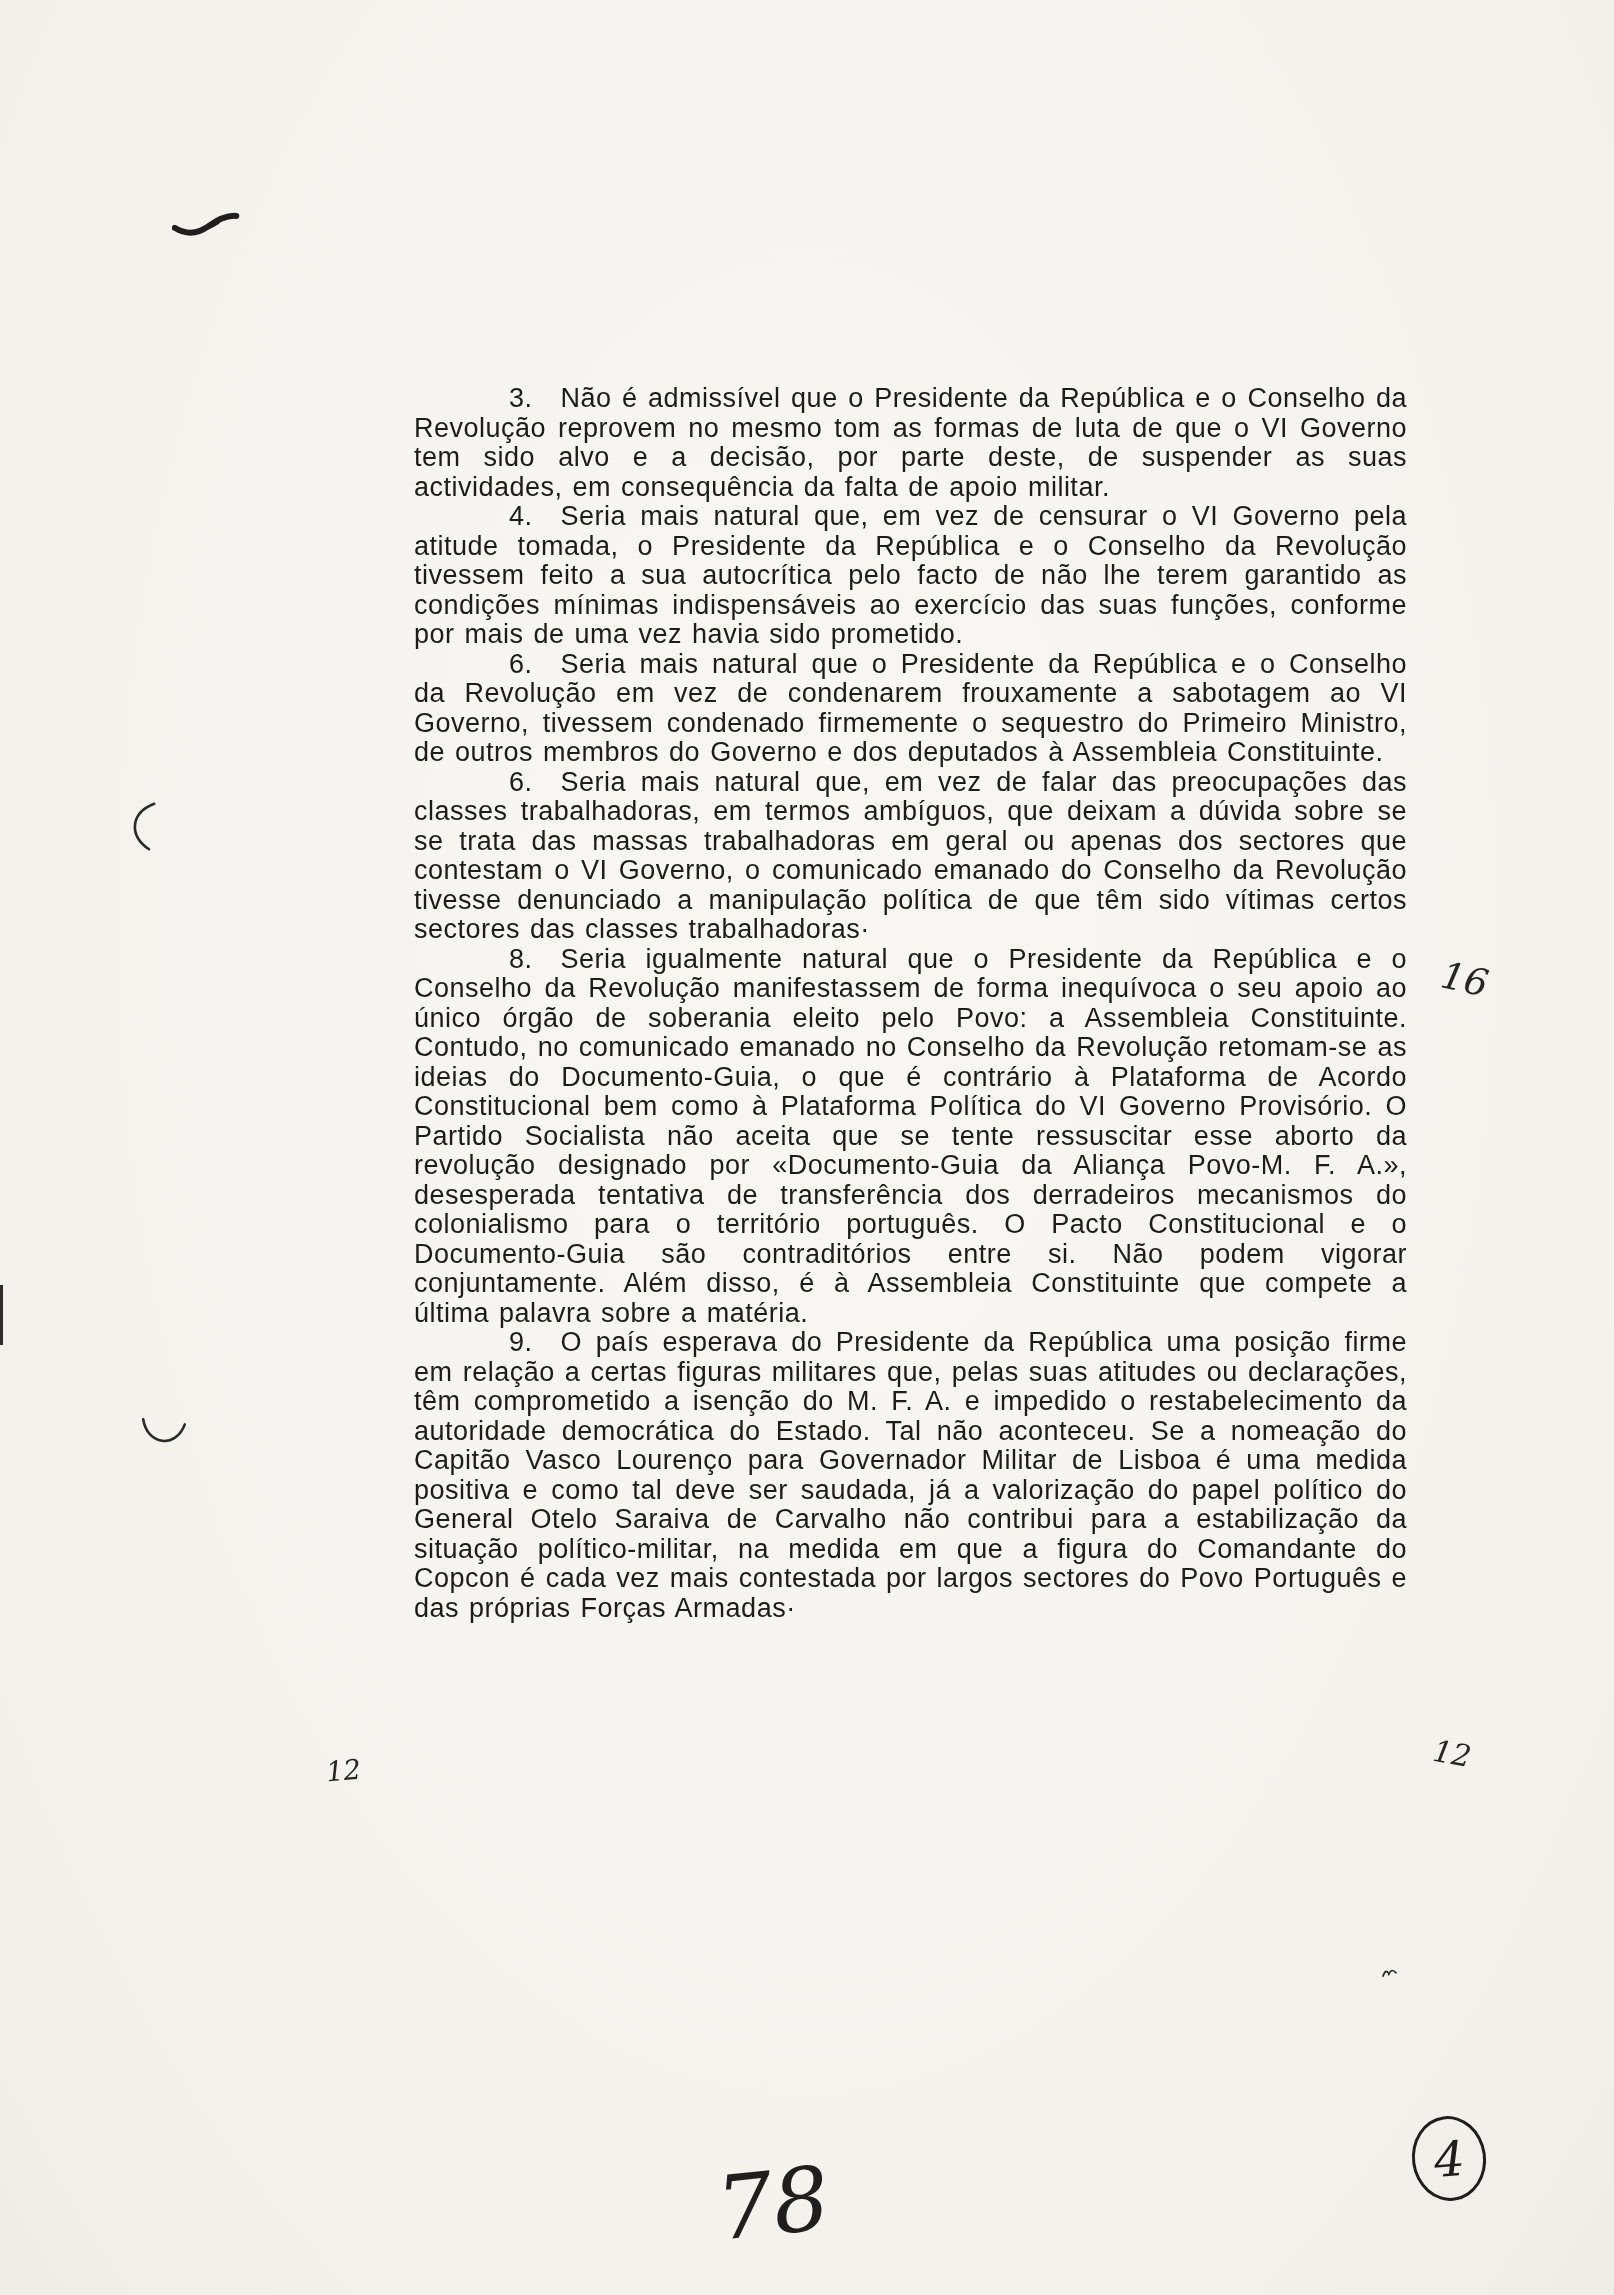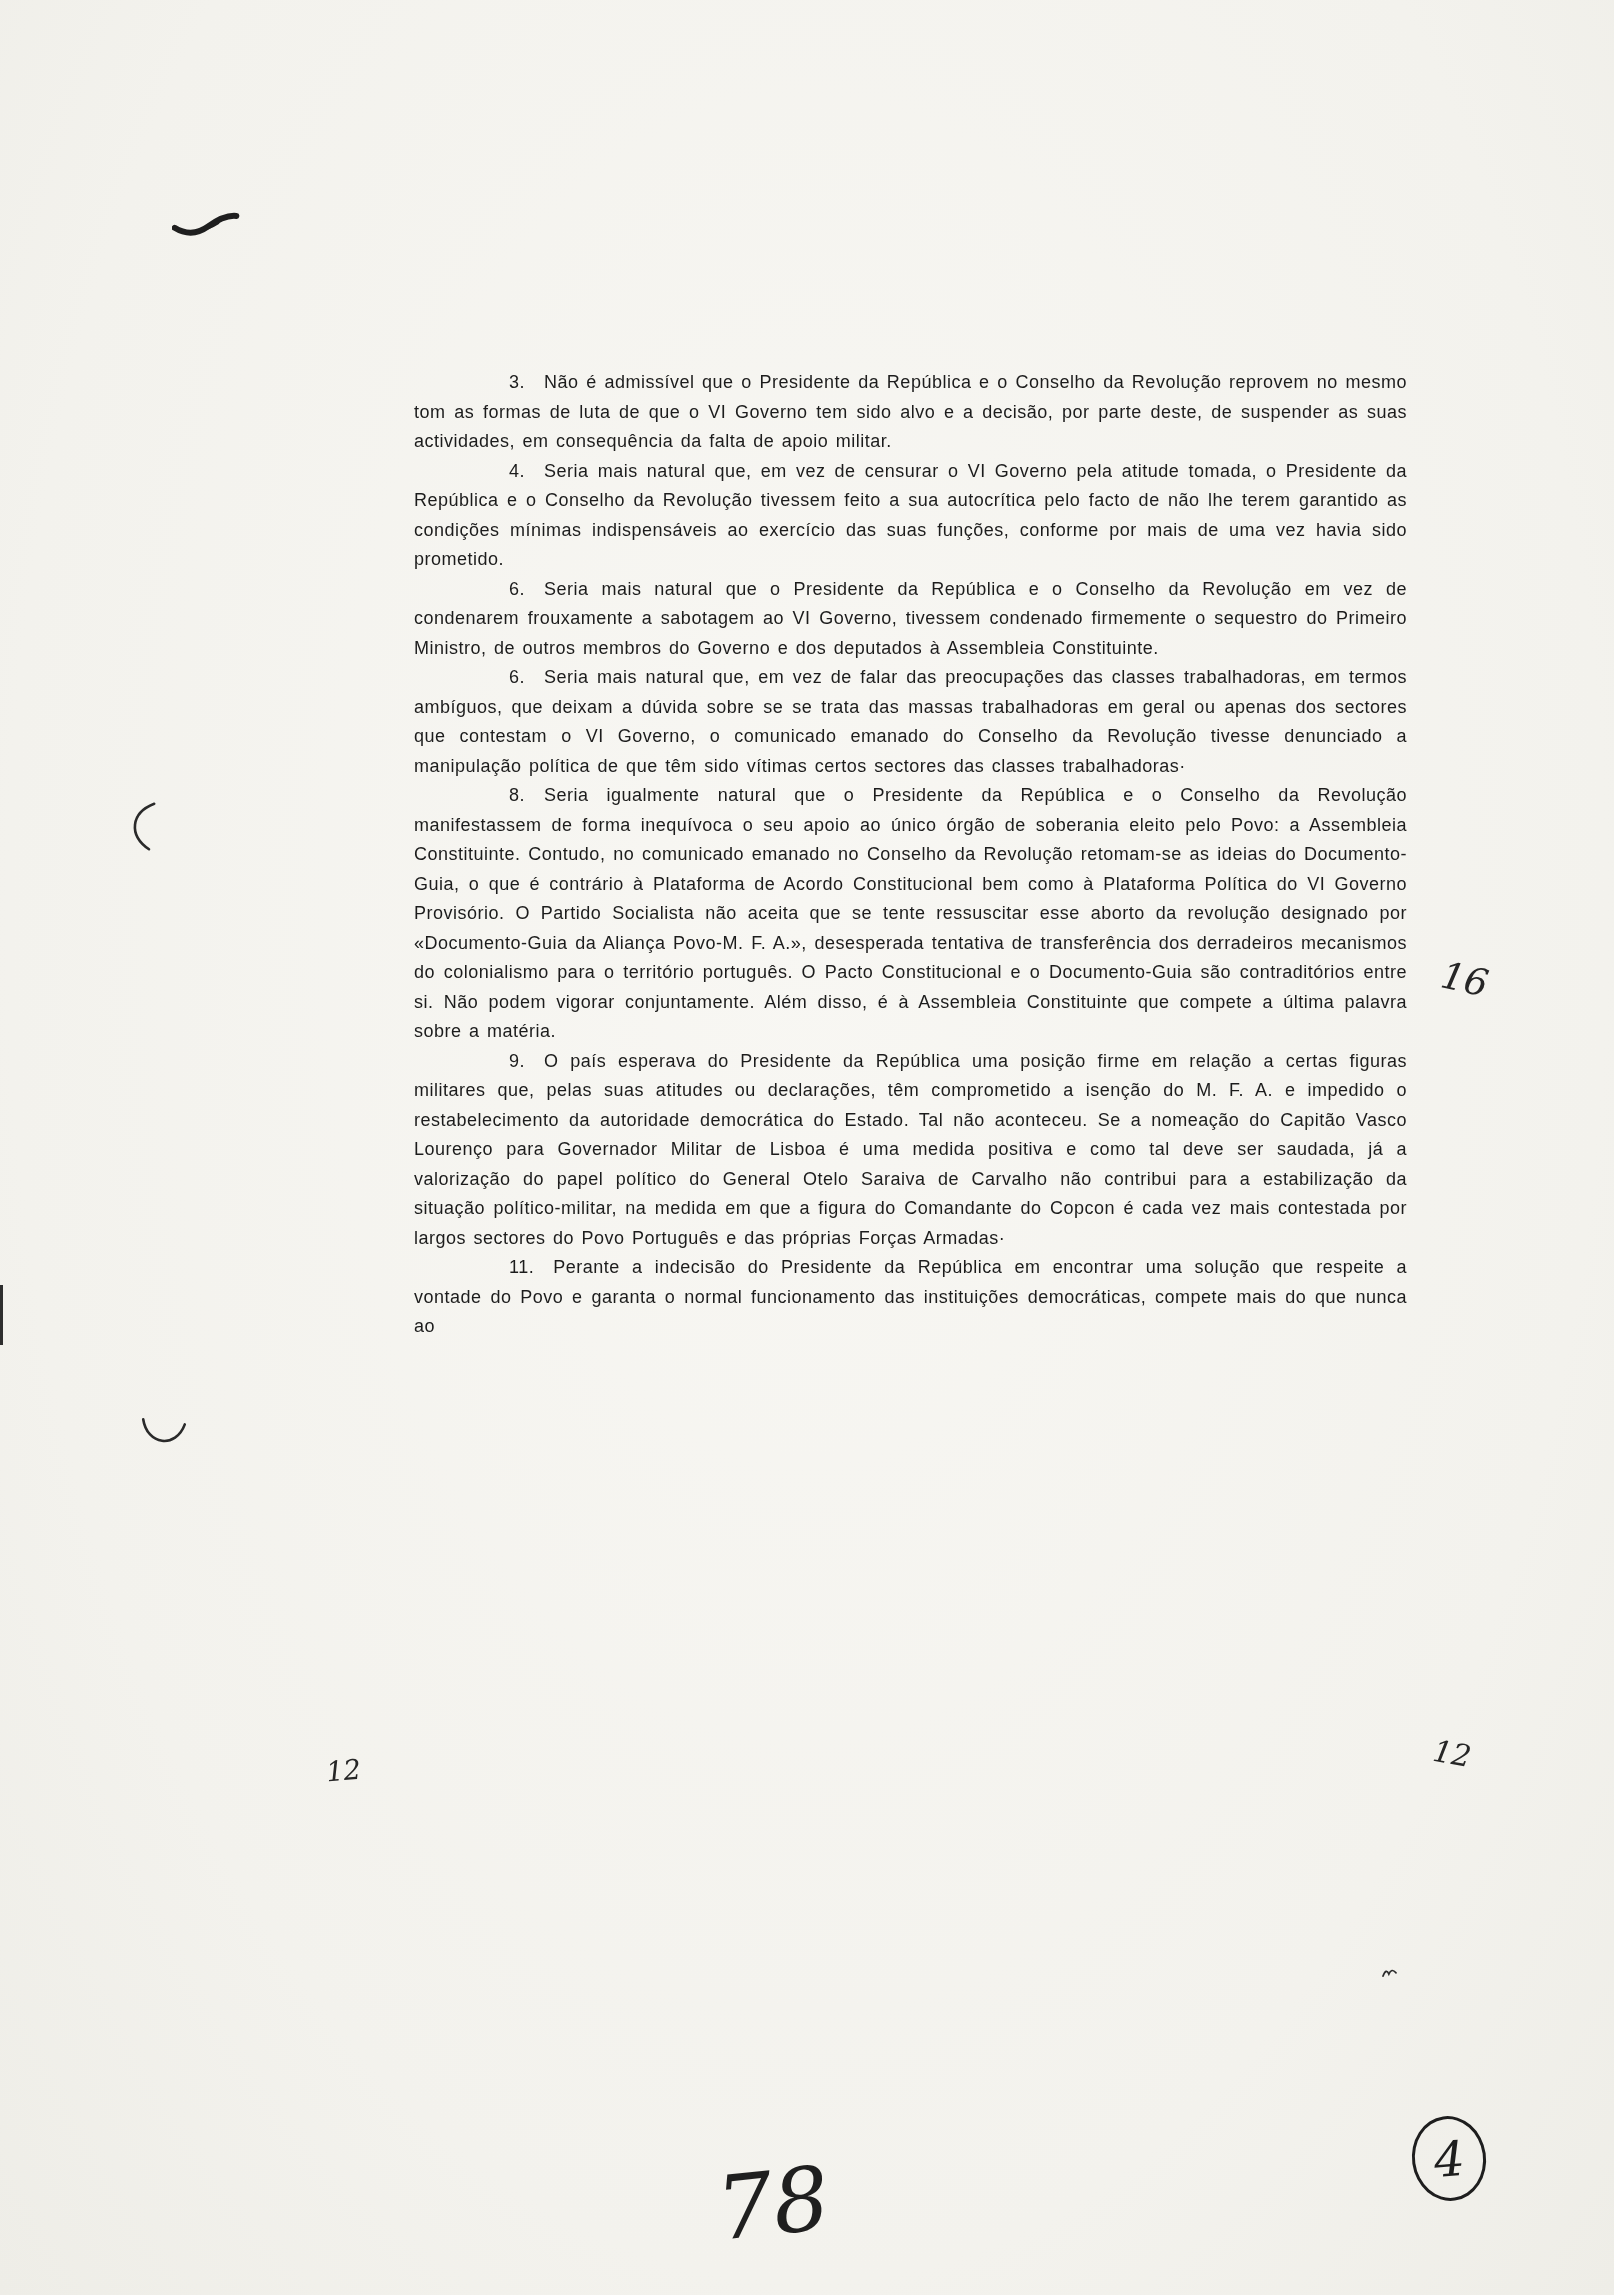--- a/index.html
+++ b/index.html
@@ -12,24 +12,24 @@
     width: 1614px;
     height: 2295px;
     background: #f6f5f1;
     background-image: radial-gradient(ellipse at 50% 40%, #f8f7f3 0%, #f3f2ed 70%, #eeede7 100%);
     overflow: hidden;
     font-family: "Liberation Sans", sans-serif;
   }
   .textblock {
     position: absolute;
     left: 414px;
-    top: 368px;
+    top: 384px;
     width: 993px;
     color: #1c1c1c;
-    font-size: 18px;
+    font-size: 27px;
     line-height: 29.5px;
     letter-spacing: 0.5px;
     word-spacing: 2px;
     text-align: justify;
   }
   .textblock p {
     margin: 0;
     text-indent: 95px;
   }
   .hw {
@@ -97,21 +97,20 @@
     <path d="M6,8 C12,48 56,54 70,16" fill="none" stroke="#2a2a2a" stroke-width="4" stroke-linecap="round"></path>
   </svg>
 
   <div class="textblock">
     <p>3.  Não é admissível que o Presidente da República e o Conselho da Revolução reprovem no mesmo tom as formas de luta de que o VI Governo tem sido alvo e a decisão, por parte deste, de suspender as suas actividades, em consequência da falta de apoio militar.</p>
     <p>4.  Seria mais natural que, em vez de censurar o VI Governo pela atitude tomada, o Presidente da República e o Conselho da Revolução tivessem feito a sua autocrítica pelo facto de não lhe terem garantido as condições mínimas indispensáveis ao exercício das suas funções, conforme por mais de uma vez havia sido prometido.</p>
     <p>6.  Seria mais natural que o Presidente da República e o Conselho da Revolução em vez de condenarem frouxamente a sabotagem ao VI Governo, tivessem condenado firmemente o sequestro do Primeiro Ministro, de outros membros do Governo e dos deputados à Assembleia Constituinte.</p>
     <p>6.  Seria mais natural que, em vez de falar das preocupações das classes trabalhadoras, em termos ambíguos, que deixam a dúvida sobre se se trata das massas trabalhadoras em geral ou apenas dos sectores que contestam o VI Governo, o comunicado emanado do Conselho da Revolução tivesse denunciado a manipulação política de que têm sido vítimas certos sectores das classes trabalhadoras·</p>
     <p>8.  Seria igualmente natural que o Presidente da República e o Conselho da Revolução manifestassem de forma inequívoca o seu apoio ao único órgão de soberania eleito pelo Povo: a Assembleia Constituinte. Contudo, no comunicado emanado no Conselho da Revolução retomam-se as ideias do Documento-Guia, o que é contrário à Plataforma de Acordo Constitucional bem como à Plataforma Política do VI Governo Provisório. O Partido Socialista não aceita que se tente ressuscitar esse aborto da revolução designado por «Documento-Guia da Aliança Povo-M. F. A.», desesperada tentativa de transferência dos derradeiros mecanismos do colonialismo para o território português. O Pacto Constitucional e o Documento-Guia são contraditórios entre si. Não podem vigorar conjuntamente. Além disso, é à Assembleia Constituinte que compete a última palavra sobre a matéria.</p>
     <p>9.  O país esperava do Presidente da República uma posição firme em relação a certas figuras militares que, pelas suas atitudes ou declarações, têm comprometido a isenção do M. F. A. e impedido o restabelecimento da autoridade democrática do Estado. Tal não aconteceu. Se a nomeação do Capitão Vasco Lourenço para Governador Militar de Lisboa é uma medida positiva e como tal deve ser saudada, já a valorização do papel político do General Otelo Saraiva de Carvalho não contribui para a estabilização da situação político-militar, na medida em que a figura do Comandante do Copcon é cada vez mais contestada por largos sectores do Povo Português e das próprias Forças Armadas·</p>
-    <p>11.  Perante a indecisão do Presidente da República em encontrar uma solução que respeite a vontade do Povo e garanta o normal funcionamento das instituições democráticas, compete mais do que nunca ao</p>
   </div>
 
   <span class="hw hw-mark-right-mid">16</span>
   <span class="hw hw-mark-right-low">12</span>
   <span class="hw hw-mark-left-low">12</span>
 
   <svg class="svg-anno sv-small-mark" width="17" height="14.4" viewBox="0 0 26 22">
     <path d="M3,17 Q8,4 12,14 Q16,4 23,12" fill="none" stroke="#2a2a2a" stroke-width="2.5" stroke-linecap="round"></path>
   </svg>
 

